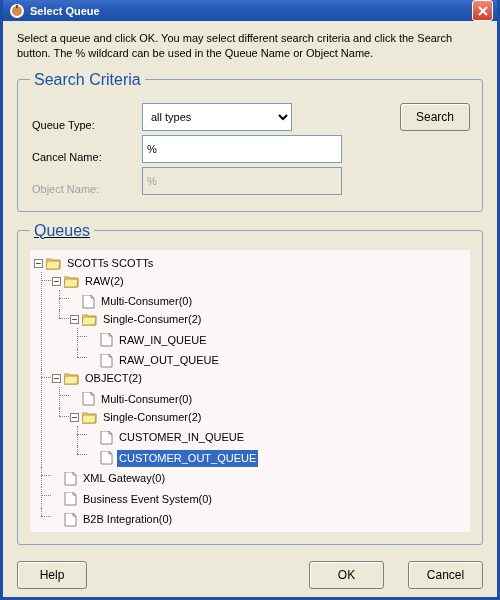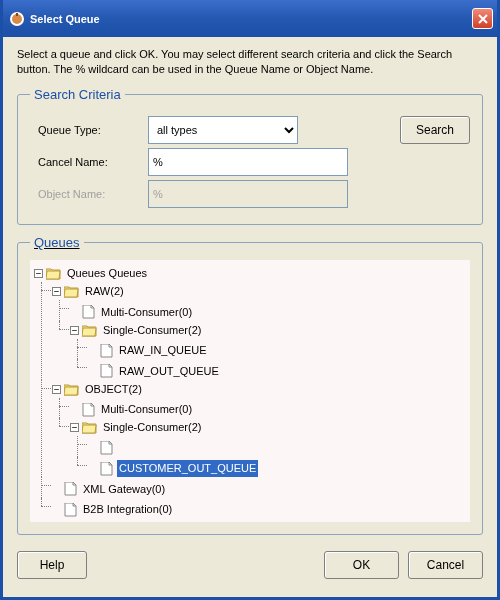--- a/index.html
+++ b/index.html
@@ -6,22 +6,22 @@
 body { margin: 0; padding: 0; background: #ece9d8; width: 500px; height: 600px; overflow: hidden; }
 .dialog { width: 500px; height: 600px; border: 3px solid #1b4fa8; border-top: none; background: #ece9d8; display: flex; flex-direction: column; }
 .titlebar { height: 40px; background: linear-gradient(to bottom, #3a6ecb 0%, #2558b0 50%, #1b4fa8 100%); display: flex; align-items: center; padding: 0 4px 0 6px; color: #fff; font-weight: bold; font-size: 12px; }
 .titlebar .appicon { width: 16px; height: 16px; margin-right: 5px; display: inline-block; }
 .titlebar .title { flex: 1; }
 .closebtn { width: 21px; height: 21px; background: linear-gradient(to bottom, #f08a7a, #d03f27); border: 1px solid #fff; border-radius: 3px; display: flex; align-items: center; justify-content: center; cursor: pointer; }
 .closebtn svg { width: 10px; height: 10px; }
 .content { flex: 1; padding: 10px 14px 16px 14px; display: flex; flex-direction: column; }
 .instructions { color: #000; line-height: 1.35; margin-bottom: 10px; }
 fieldset { border: 1px solid #8ea3bd; border-radius: 3px; padding: 10px 12px 12px 12px; margin: 0 0 10px 0; }
-legend { color: #1b4fa8; padding: 0 4px; font-size: 13px; }
-.criteria-row { display: flex; align-items: center; margin: 4px 8px; }
+legend { color: #1b4fa8; padding: 0 4px; font-size: 16px; }
+.criteria-row { display: flex; align-items: flex-end; margin: 4px 2px; }
 .criteria-row label { width: 110px; color: #000; }
 .criteria-row label.disabled { color: #a0a0a0; }
 .criteria-row select, .criteria-row input { border: 1px solid #7f9db9; background: #fff; padding: 2px 4px; height: 28px; font-size: 11px; }
 .criteria-row select { width: 150px; }
 .criteria-row input { width: 200px; }
 .criteria-row input.disabled { background: #ece9d8; color: #a0a0a0; }
 .search-btn-wrap { position: relative; }
 .search-btn { position: absolute; right: 0; top: 0; }
 button.btn { background: #ece9d8; border: 1px solid #7f7f7f; border-radius: 3px; padding: 2px 12px; min-width: 70px; height: 28px; cursor: pointer; font-size: 12px; box-shadow: inset 1px 1px 0 #fff; }
 .queues-fieldset { flex: 1; display: flex; flex-direction: column; min-height: 0; text-decoration: underline; }
@@ -33,21 +33,21 @@
 .tree li::after { content: ""; position: absolute; left: -11px; top: 8px; border-top: 1px dotted #808080; width: 10px; }
 .tree li:last-child::before { height: 8px; }
 .tree > ul > li::before, .tree > ul > li::after { display: none; }
 .node { display: inline-flex; align-items: center; cursor: default; height: 17px; }
 .expander { width: 9px; height: 9px; border: 1px solid #808080; background: #fff; display: inline-flex; align-items: center; justify-content: center; margin-right: 3px; font-size: 9px; line-height: 7px; cursor: pointer; font-family: monospace; }
 .expander-spacer { width: 12px; display: inline-block; }
 .folder-icon { width: 15px; height: 13px; margin-right: 4px; display: inline-block; }
 .doc-icon { width: 13px; height: 14px; margin-right: 4px; display: inline-block; }
 .node-label { padding: 0 2px; }
 .node-label.selected { background: #316ac5; color: #fff; text-align: right; }
-.bottom-buttons { display: flex; padding: 6px 0 2px 0; gap: 9px; }
+.bottom-buttons { display: flex; padding: 6px 0 2px 0; gap: 24px; }
 .bottom-buttons .spacer { flex: 1; }
 </style>
 </head>
 <body>
 
 <div class="dialog">
   <div class="titlebar">
     <span class="appicon">
       <svg viewBox="0 0 16 16">
           <circle cx="8" cy="8" r="7" fill="#fff"></circle>
@@ -91,21 +91,21 @@
       <legend>Queues</legend>
       <div class="tree">
         <ul>
           <li>
             <span class="node">
               <span class="expander">−</span>
               <span class="folder-icon"><svg viewBox="0 0 15 13">
                     <path d="M0 2 h5 l1 1 h8 v9 h-14 z" fill="#f5e08a" stroke="#b89b3a"></path>
                     <path d="M1 4 h13 l-1 8 h-13 z" fill="#fceea0" stroke="#b89b3a"></path>
                   </svg></span>
-              <span class="node-label">Queues Queues</span>
+              <span class="node-label">SCOTTs SCOTTs</span>
             </span>
             <ul>
               <li>
                 <span class="node">
                   <span class="expander">−</span>
                   <span class="folder-icon"><svg viewBox="0 0 15 13">
                         <path d="M0 2 h5 l1 1 h8 v9 h-14 z" fill="#f5e08a" stroke="#b89b3a"></path>
                         <path d="M1 4 h13 l-1 8 h-13 z" fill="#fceea0" stroke="#b89b3a"></path>
                       </svg></span>
                   <span class="node-label">RAW(2)</span>
@@ -185,20 +185,21 @@
                       <span class="node-label">Single-Consumer(2)</span>
                     </span>
                     <ul>
                       <li>
                         <span class="node">
                           <span class="expander-spacer"></span>
                           <span class="doc-icon"><svg viewBox="0 0 13 14">
                                 <path d="M1 0 h8 l3 3 v10 h-11 z" fill="#fff" stroke="#888"></path>
                                 <path d="M9 0 v3 h3" fill="none" stroke="#888"></path>
                               </svg></span>
+                          <span class="node-label">CUSTOMER_IN_QUEUE</span>
                         </span>
                       </li>
                       <li>
                         <span class="node">
                           <span class="expander-spacer"></span>
                           <span class="doc-icon"><svg viewBox="0 0 13 14">
                                 <path d="M1 0 h8 l3 3 v10 h-11 z" fill="#fff" stroke="#888"></path>
                                 <path d="M9 0 v3 h3" fill="none" stroke="#888"></path>
                               </svg></span>
                           <span class="node-label selected">CUSTOMER_OUT_QUEUE</span>
@@ -209,20 +210,30 @@
                 </ul>
               </li>
               <li>
                 <span class="node">
                   <span class="expander-spacer"></span>
                   <span class="doc-icon"><svg viewBox="0 0 13 14">
                         <path d="M1 0 h8 l3 3 v10 h-11 z" fill="#fff" stroke="#888"></path>
                         <path d="M9 0 v3 h3" fill="none" stroke="#888"></path>
                       </svg></span>
                   <span class="node-label">XML Gateway(0)</span>
+                </span>
+              </li>
+              <li>
+                <span class="node">
+                  <span class="expander-spacer"></span>
+                  <span class="doc-icon"><svg viewBox="0 0 13 14">
+                        <path d="M1 0 h8 l3 3 v10 h-11 z" fill="#fff" stroke="#888"></path>
+                        <path d="M9 0 v3 h3" fill="none" stroke="#888"></path>
+                      </svg></span>
+                  <span class="node-label">Business Event System(0)</span>
                 </span>
               </li>
               <li>
                 <span class="node">
                   <span class="expander-spacer"></span>
                   <span class="doc-icon"><svg viewBox="0 0 13 14">
                         <path d="M1 0 h8 l3 3 v10 h-11 z" fill="#fff" stroke="#888"></path>
                         <path d="M9 0 v3 h3" fill="none" stroke="#888"></path>
                       </svg></span>
                   <span class="node-label">B2B Integration(0)</span>

